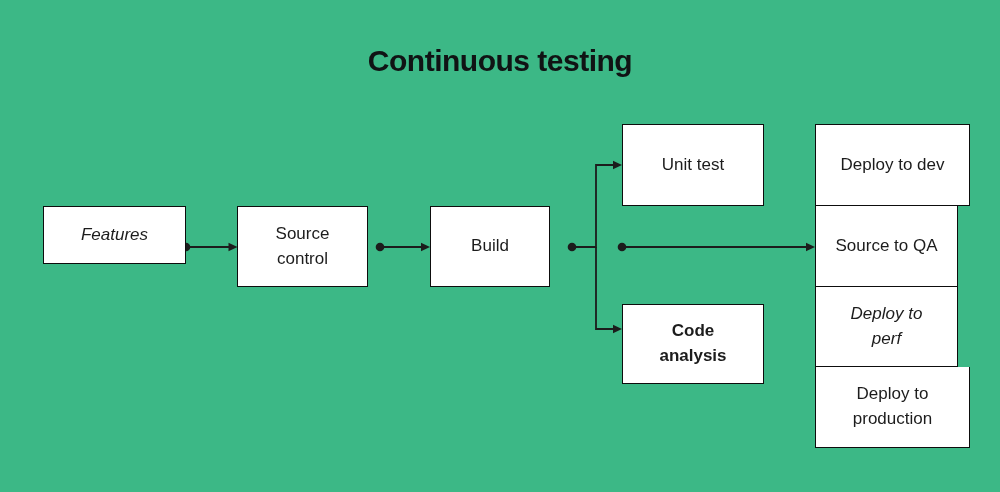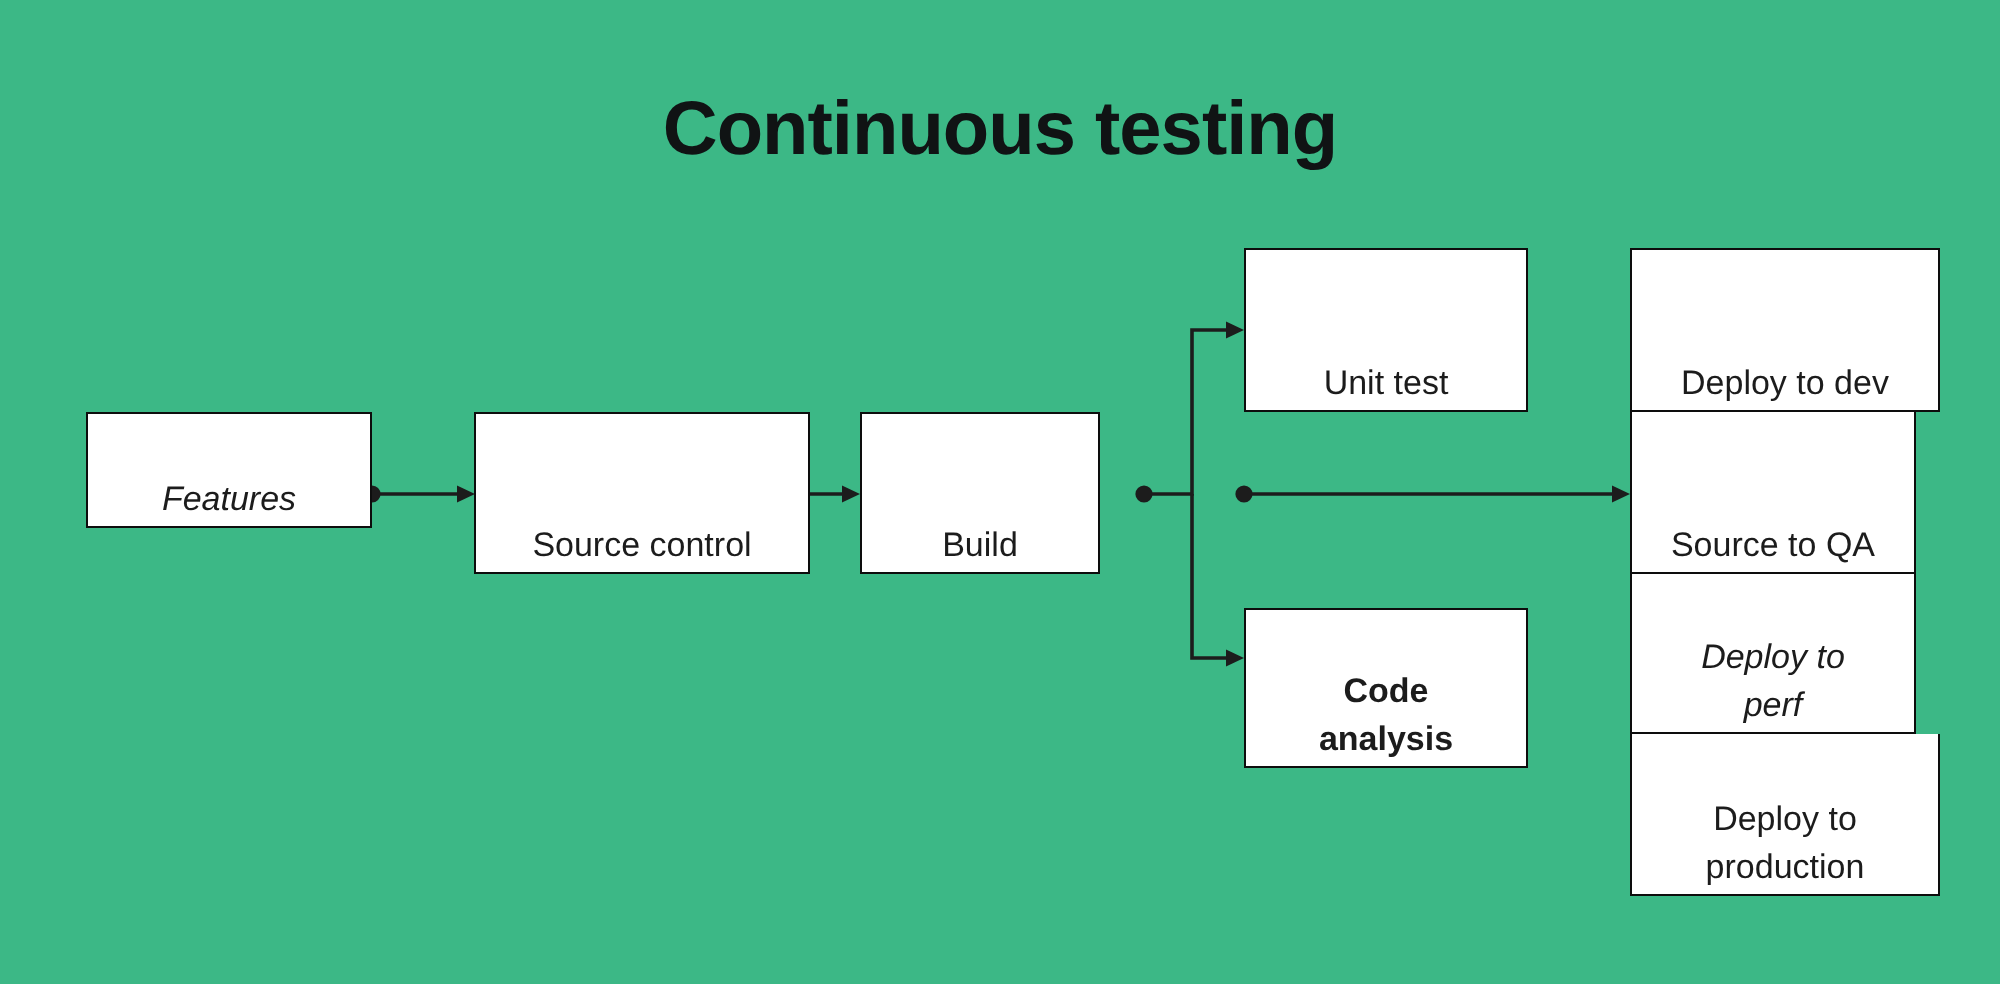--- a/index.html
+++ b/index.html
@@ -20,40 +20,40 @@
   .canvas {
     position: absolute;
     left: 0; top: 0;
     width: 1000px; height: 492px;
   }
   .title {
     position: absolute;
     left: 0; top: 44px;
     width: 1000px;
     text-align: center;
-    font-size: 38px;
+    font-size: 30px;
     font-weight: 700;
     letter-spacing: -0.5px;
     color: var(--title-text);
   }
   .node {
     position: absolute;
     background: var(--node-fill);
     border: 1.5px solid var(--node-border);
     display: flex;
-    align-items: flex-end;
+    align-items: center;
     justify-content: center;
     text-align: center;
     font-size: 17px;
     line-height: 1.45;
     color: var(--text);
     padding: 0 18px;
   }
   .node-features       { left: 43px;  top: 206px; width: 143px; height: 58px; font-style: italic; }
-  .node-source-control { left: 237px; top: 206px; width: 168px; height: 81px; }
+  .node-source-control { left: 237px; top: 206px; width: 131px; height: 81px; }
   .node-build          { left: 430px; top: 206px; width: 120px; height: 81px; }
   .node-unit-test      { left: 622px; top: 124px; width: 142px; height: 82px; }
   .node-code-analysis  { left: 622px; top: 304px; width: 142px; height: 80px; font-weight: bold; }
   .node-deploy-dev        { left: 815px; top: 124px; width: 155px; height: 82px; }
   .node-deploy-qa         { left: 815px; top: 206px; width: 143px; height: 81px; border-top: none; }
   .node-deploy-perf       { left: 815px; top: 287px; width: 143px; height: 80px; border-top: none; font-style: italic; }
   .node-deploy-production { left: 815px; top: 367px; width: 155px; height: 81px; border-top: none; }
   svg.connectors {
     position: absolute;
     left: 0; top: 0;

